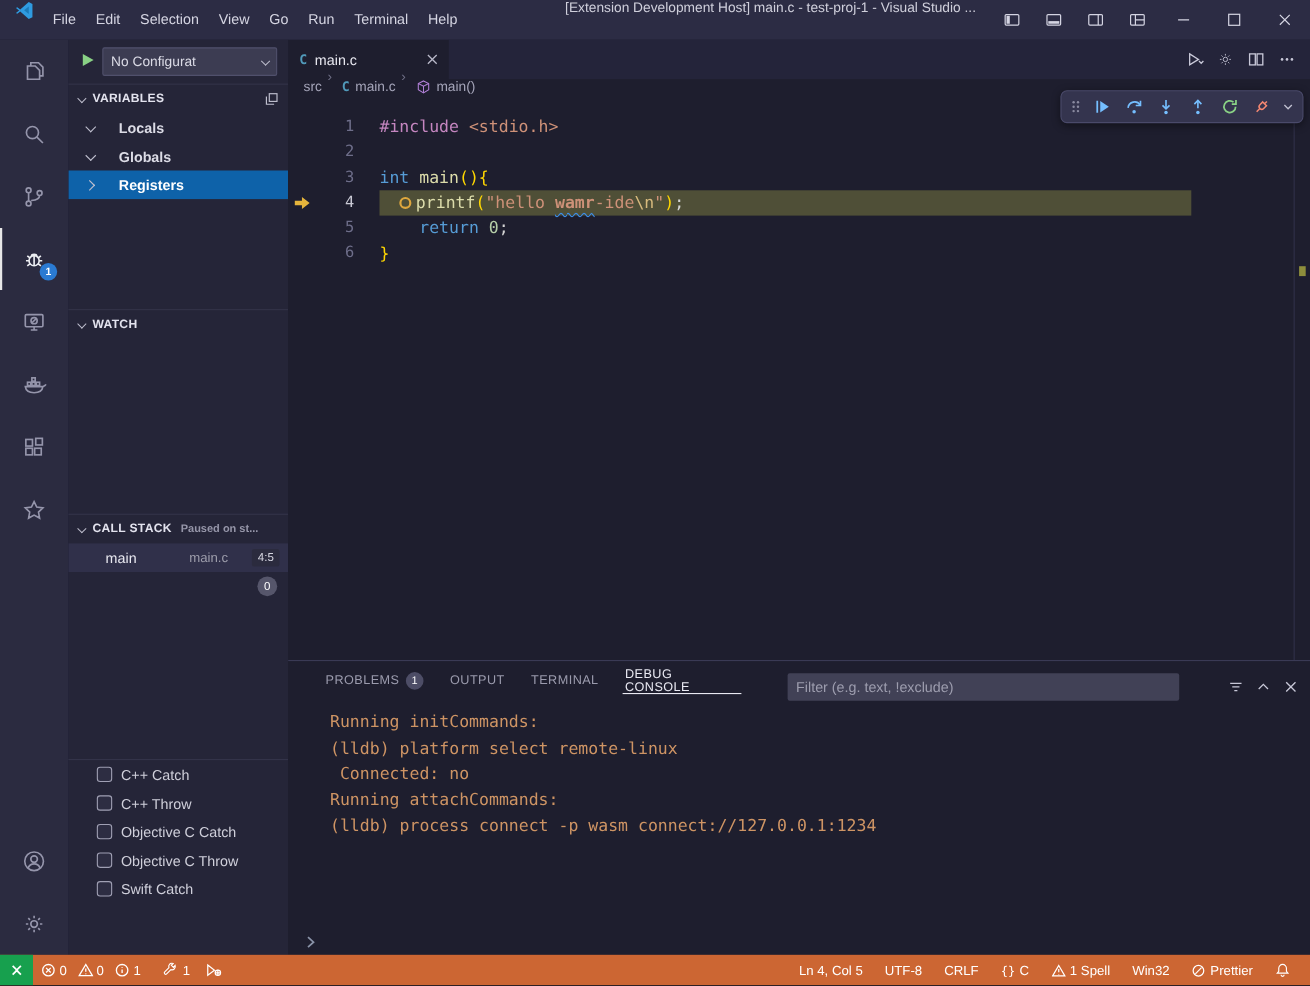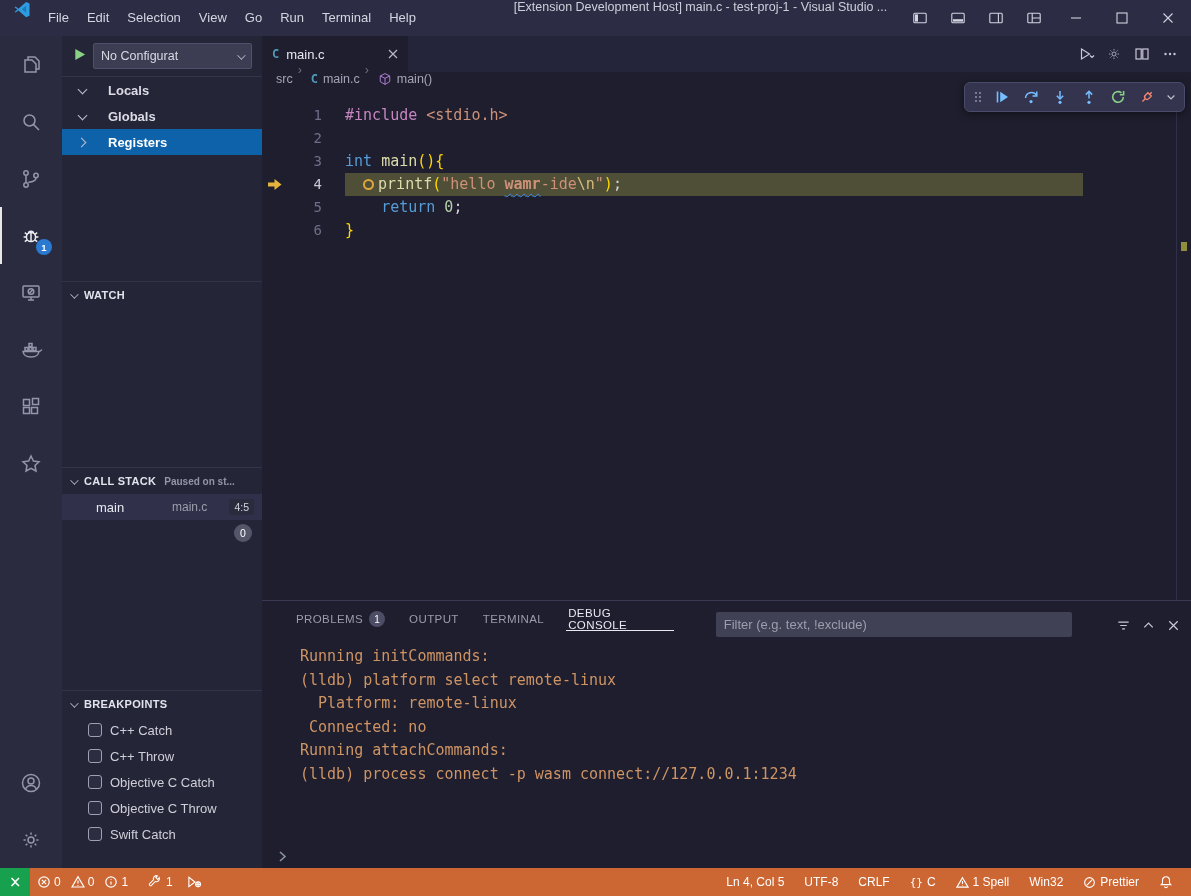--- a/index.html
+++ b/index.html
@@ -280,20 +280,30 @@
       <span><svg width="15" height="15" viewBox="0 0 16 16">
             <path d="M3.5 2.2l10.5 5.8-10.5 5.8z" fill="#89d185"></path>
           </svg></span>
       <div class="config-dd">
         <span>No Configurat</span>
         <span class="chev down small" style="margin-left:auto"></span>
       </div>
     </div>
 
     <div class="sb-section sb-variables">
+      <div class="sb-header">
+        <span class="chev down small"></span>
+        <span>VARIABLES</span>
+        <span class="hdr-right">
+            <svg width="14" height="14" viewBox="0 0 16 16" style="stroke:#c0c0cf;fill:none;stroke-width:1.2">
+              <rect x="5.5" y="2.5" width="8" height="8"></rect>
+              <path d="M2.5 5.5v8h8"></path>
+            </svg>
+          </span>
+      </div>
       <div>
           <div class="tree-row">
             <span class="chev down"></span>
             <span class="tree-label">Locals</span>
           </div>
           <div class="tree-row">
             <span class="chev down"></span>
             <span class="tree-label">Globals</span>
           </div>
           <div class="tree-row selected">
@@ -320,24 +330,20 @@
         <span class="frame-name">main</span>
         <span class="frame-file">main.c</span>
         <span class="frame-pos">4:5</span>
       </div>
       <div class="badge-row">
         <span class="badge-circle">0</span>
       </div>
     </div>
 
     <div class="sb-section sb-bp">
-      <div class="sb-header">
-        <span class="chev down small"></span>
-        <span>BREAKPOINTS</span>
-      </div>
       <div>
           <div class="bp-row">
             <span class="bp-check"></span>
             <span>C++ Catch</span>
           </div>
           <div class="bp-row">
             <span class="bp-check"></span>
             <span>C++ Throw</span>
           </div>
           <div class="bp-row">
@@ -542,21 +548,21 @@
               <path d="M2.5 4.5h11M4.5 8h7M6.5 11.5h3"></path>
             </svg></span>
         <span><svg width="15" height="15" viewBox="0 0 16 16">
               <path d="M3.5 10 8 5.5l4.5 4.5"></path>
             </svg></span>
         <span><svg width="15" height="15" viewBox="0 0 16 16">
               <path d="M3.5 3.5l9 9M12.5 3.5l-9 9"></path>
             </svg></span>
       </div>
     </div>
-    <div class="console"><div class="console-line">Running initCommands:</div><div class="console-line">(lldb) platform select remote-linux</div><div class="console-line">  Platform: remote-linux</div><div class="console-line"> Connected: no</div><div class="console-line">Running attachCommands:</div><div class="console-line">(lldb) process connect -p wasm connect://127.0.0.1:1234</div></div>
+    <div class="console"><div class="console-line">Running initCommands:</div><div class="console-line">(lldb) platform select remote-linux</div><div class="console-line"> Connected: no</div><div class="console-line">Running attachCommands:</div><div class="console-line">(lldb) process connect -p wasm connect://127.0.0.1:1234</div></div>
     <div class="console-prompt">
       <svg width="12" height="13" viewBox="0 0 12 13" style="stroke:#8a93a8;fill:none;stroke-width:1.6">
           <path d="M3 2l5 4.5L3 11"></path>
         </svg>
     </div>
   </div>
 
   <div class="statusbar">
     <div class="remote-box">
       <svg width="16" height="16" viewBox="0 0 16 16" style="stroke:#fff;fill:none;stroke-width:1.6">

